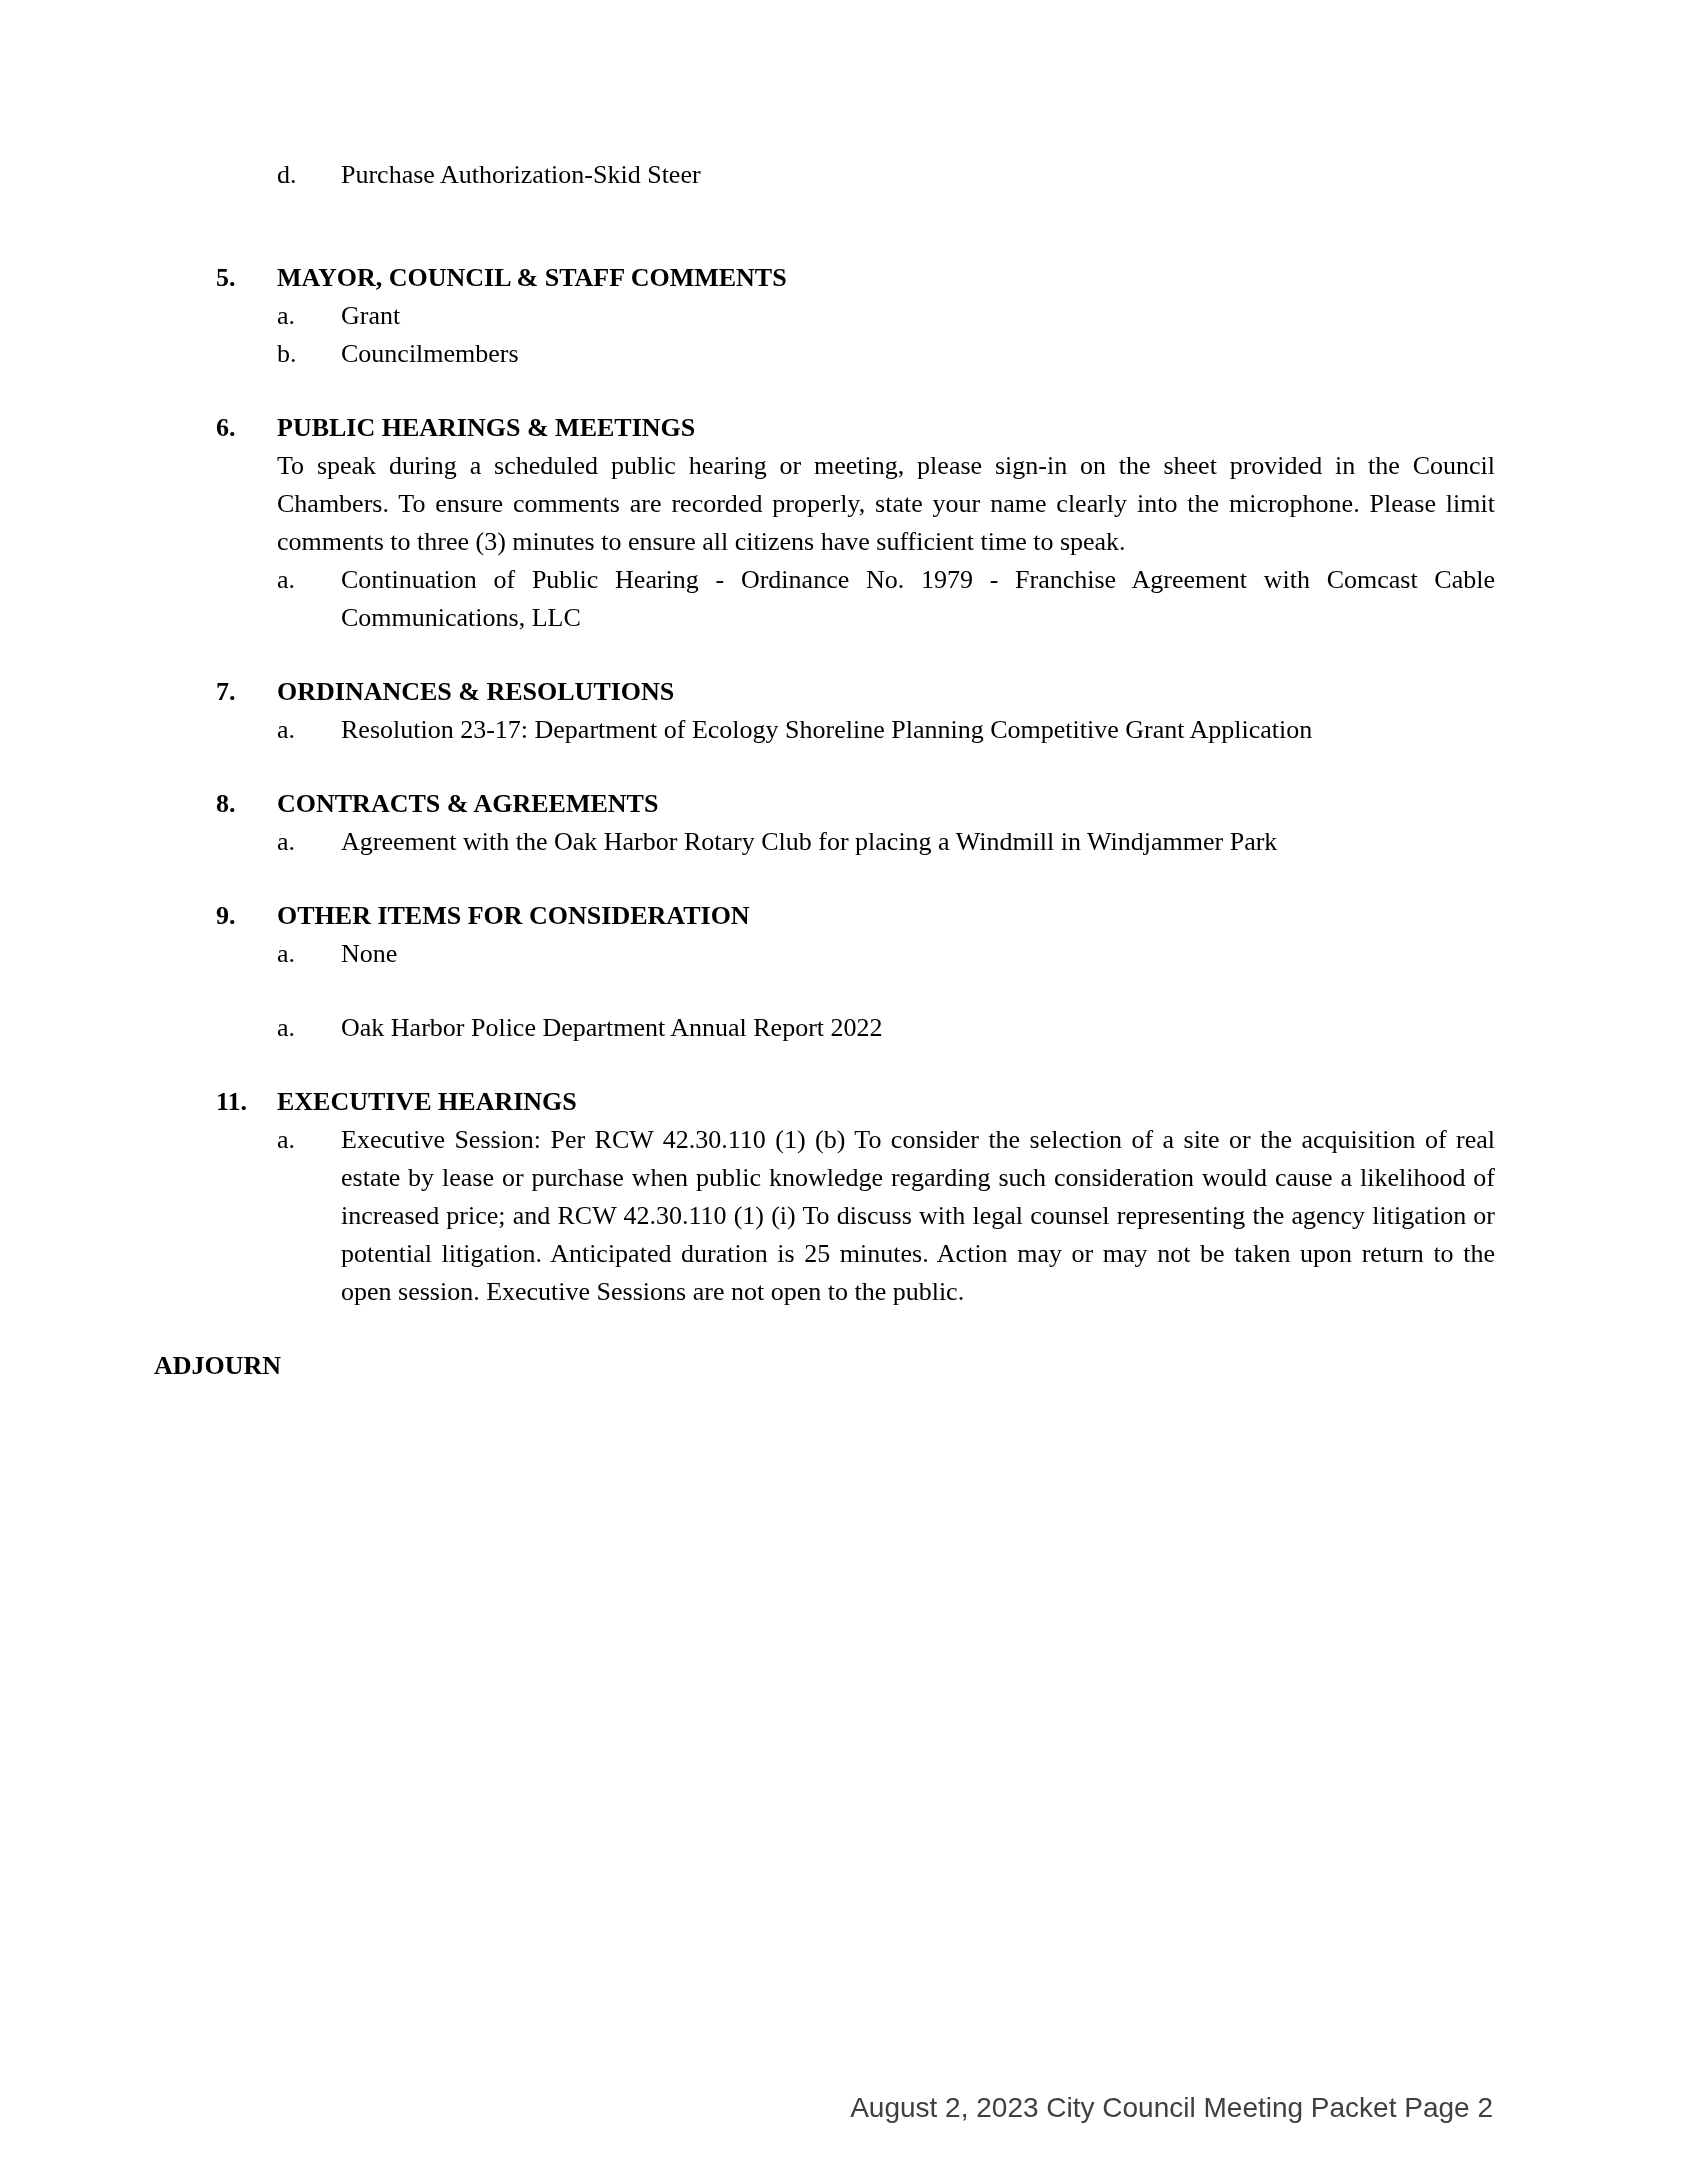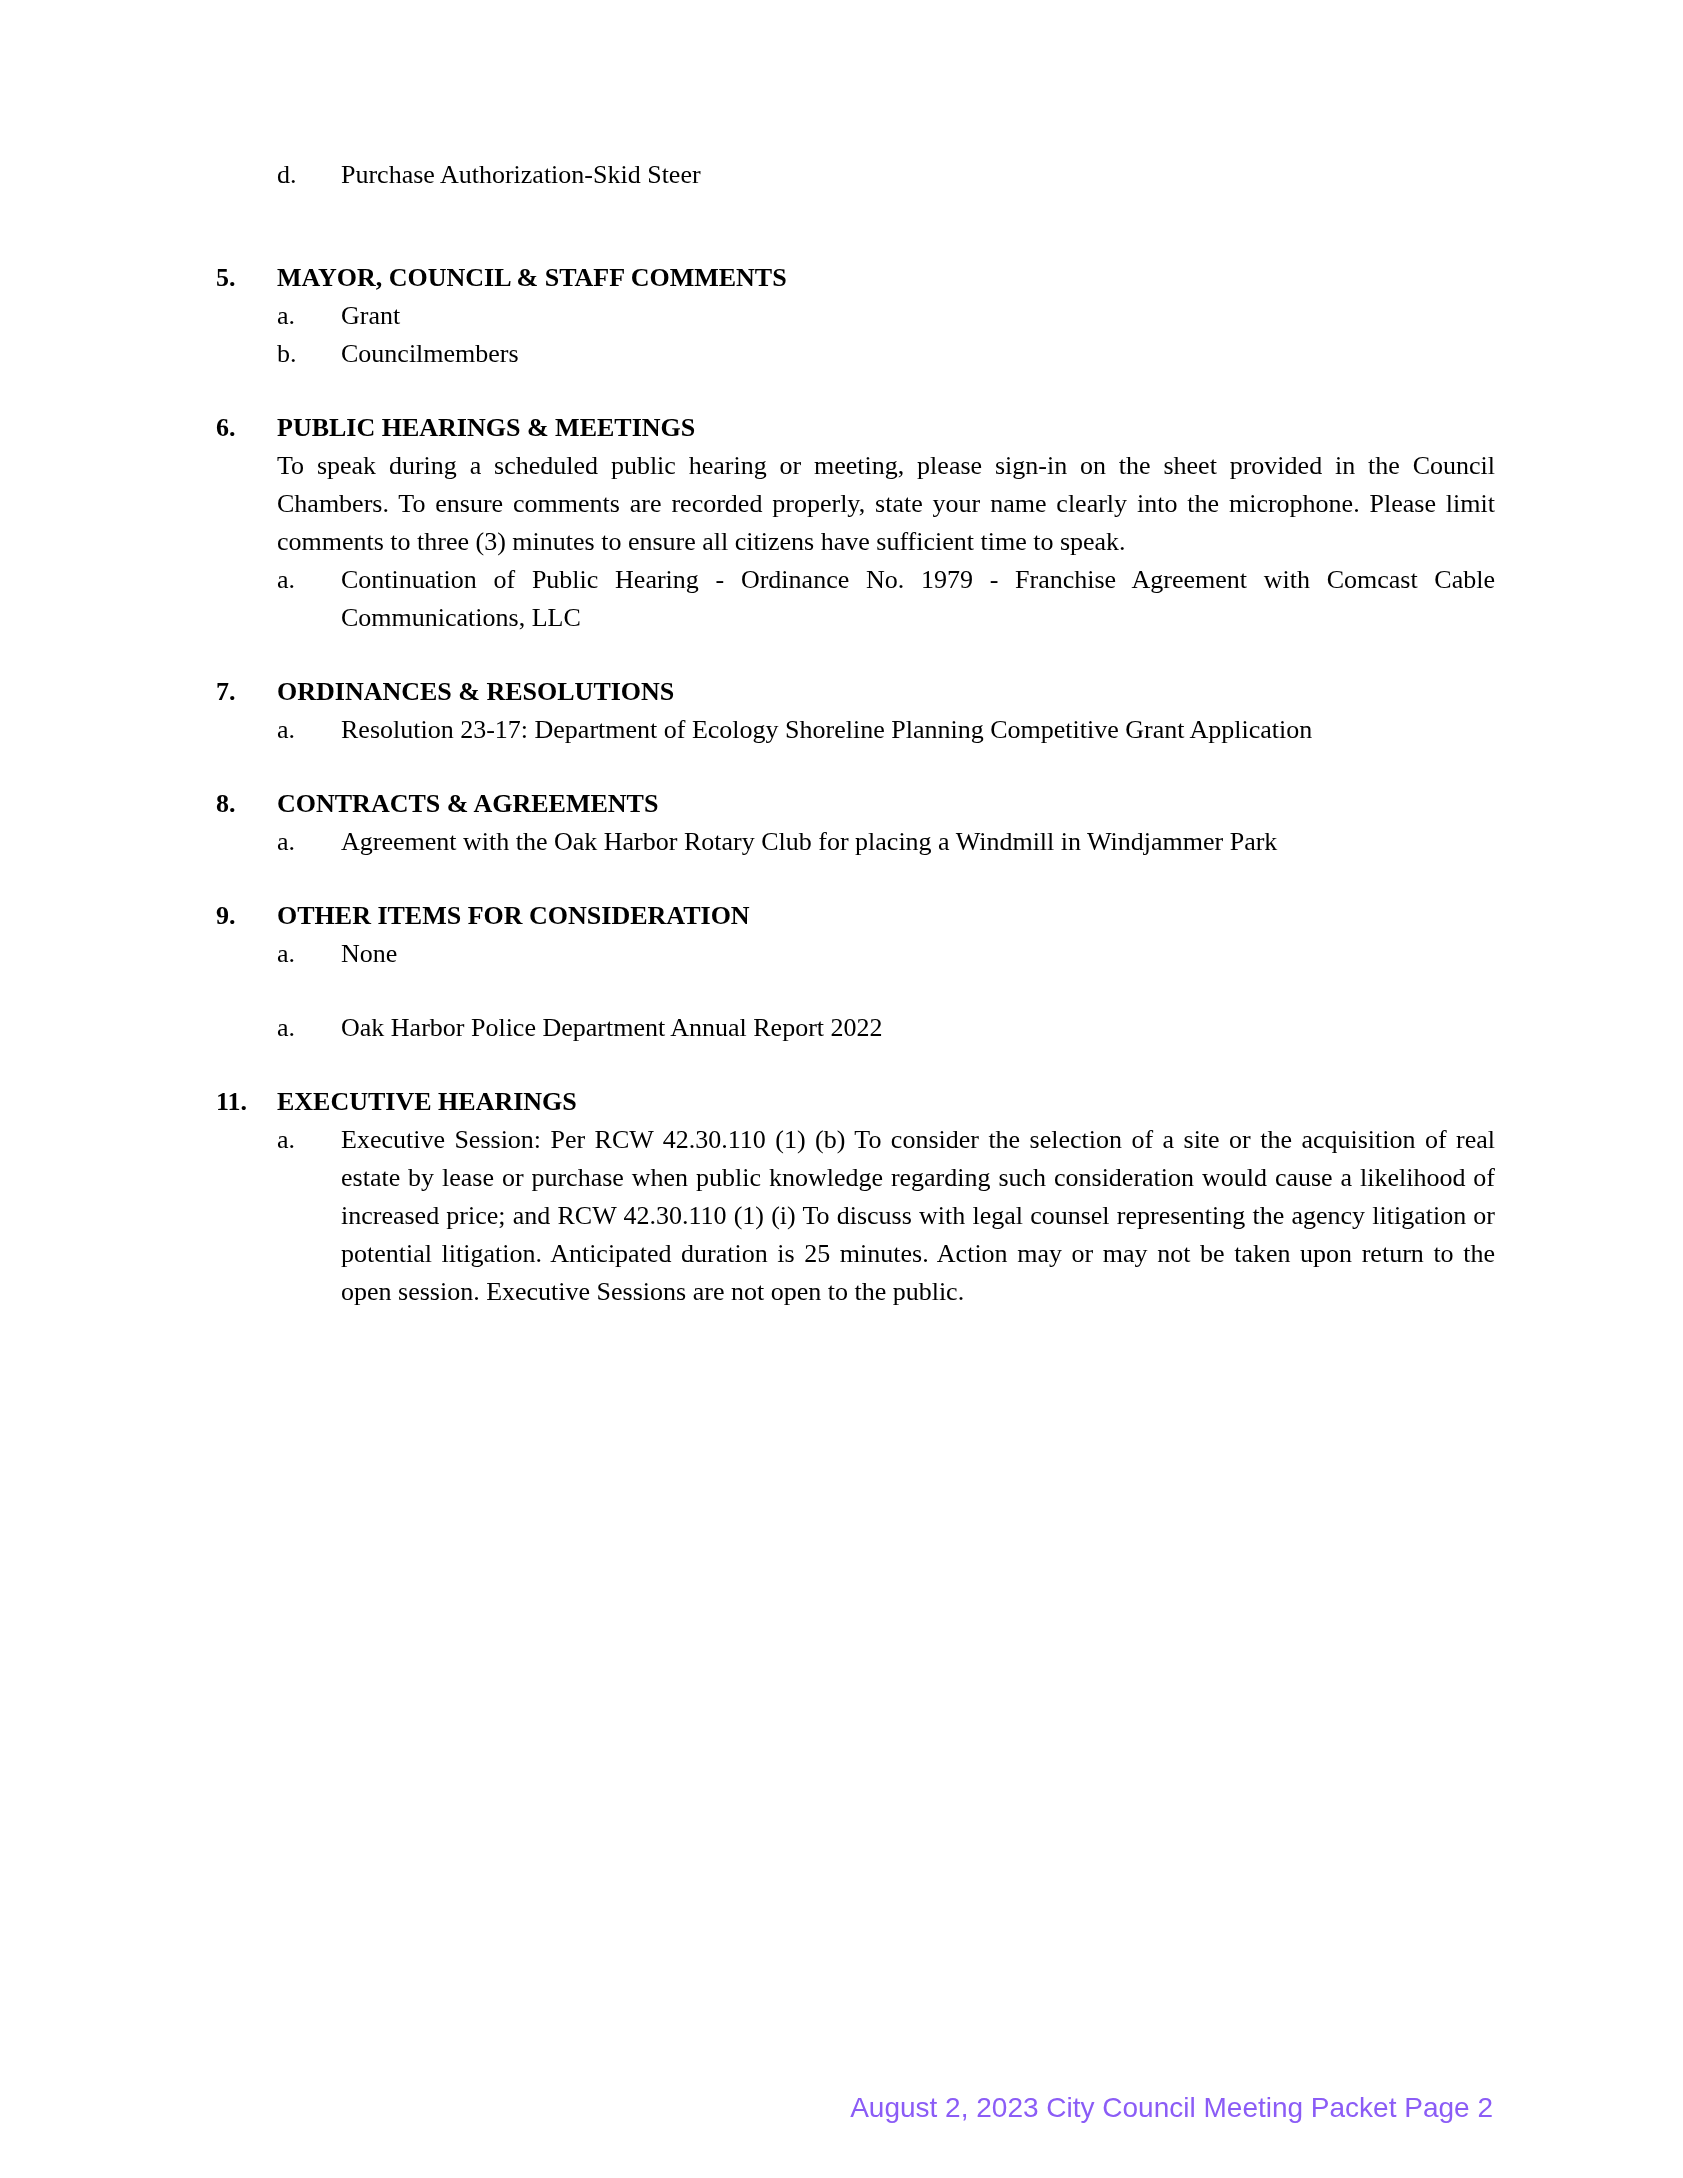--- a/index.html
+++ b/index.html
@@ -158,17 +158,18 @@
     <div class="items">
 
     <div class="item">
         <span class="letter">a.</span>
         <span class="item-text">Executive Session: Per RCW 42.30.110 (1) (b) To consider the selection of a site or the acquisition of real estate by lease or purchase when public knowledge regarding such consideration would cause a likelihood of increased price; and RCW 42.30.110 (1) (i) To discuss with legal counsel representing the agency litigation or potential litigation. Anticipated duration is 25 minutes. Action may or may not be taken upon return to the open session. Executive Sessions are not open to the public.</span>
       </div>
           </div>
   </section>
 </div>
 
+    <div class="adjourn">ADJOURN</div>
   </div>
 
-  <div class="footer" style="color: #8b5cf6;">August 2, 2023 City Council Meeting Packet Page 2</div>
+  <div class="footer" style="color: #404040;">August 2, 2023 City Council Meeting Packet Page 2</div>
 </div>
 
 
 </body></html>

